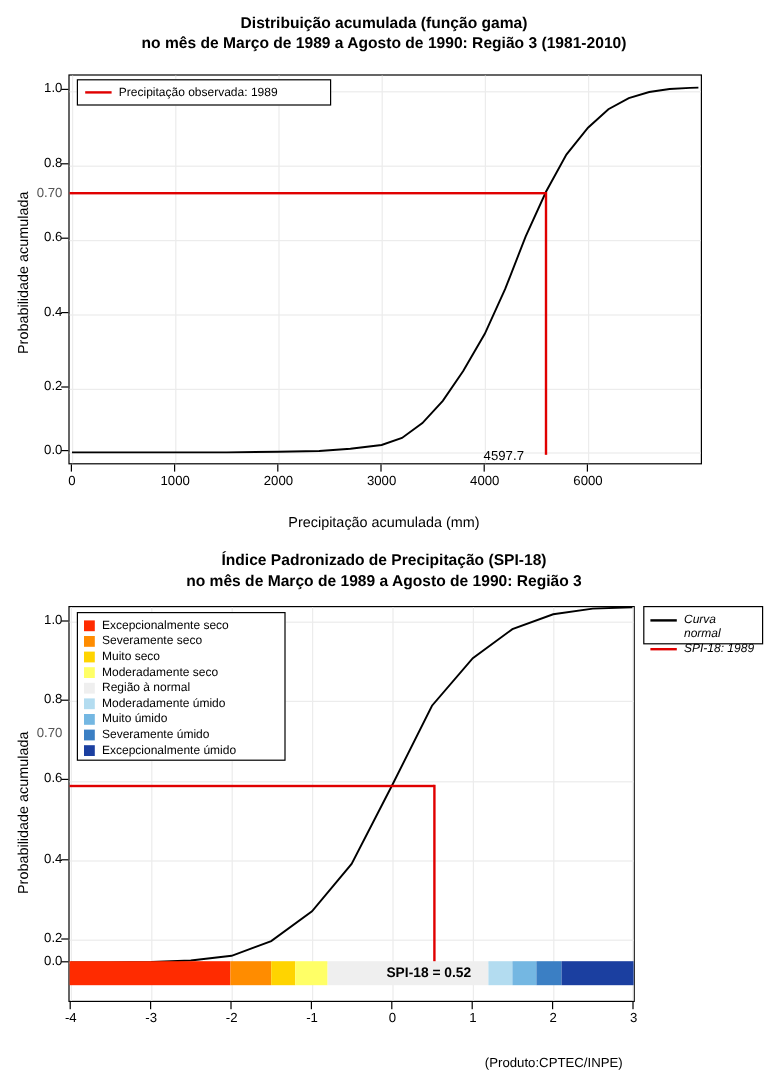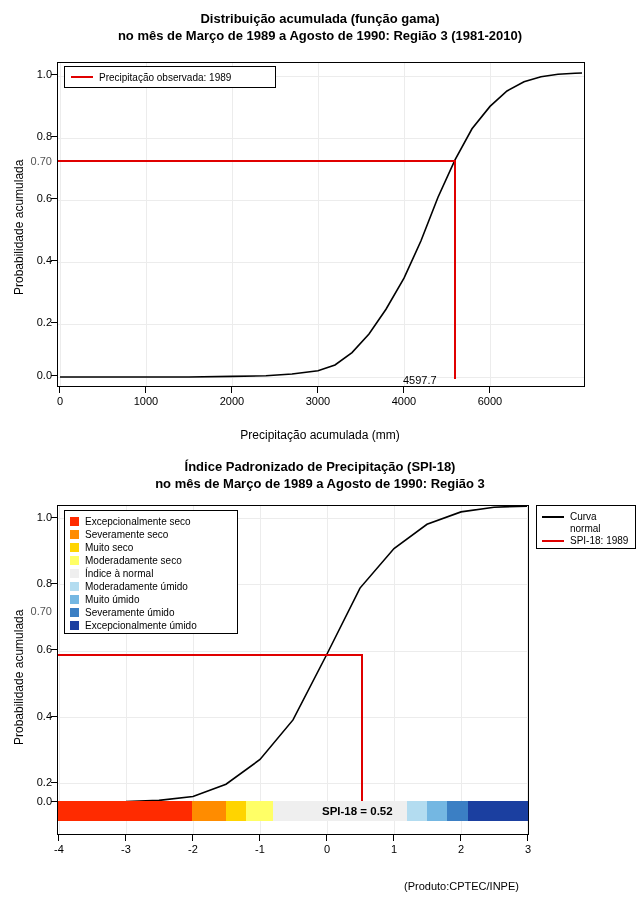--- a/index.html
+++ b/index.html
@@ -50,21 +50,21 @@
   .legend-txt{font-size:10px;white-space:nowrap;}
 
   #legend-top{left:64px;top:66px;width:212px;height:22px;padding:3px 6px;}
   #legend-top .legend-key{border-top-color:#e00000;}
 
   #legend-cat{left:64px;top:60px;width:174px;height:124px;padding:4px 5px;}
   .cat-row{display:flex;align-items:center;height:13px;}
   .cat-key{width:9px;height:9px;margin-right:6px;flex:0 0 9px;}
   .cat-txt{font-size:10px;white-space:nowrap;}
 
-  #legend-right{left:536px;top:55px;width:100px;height:44px;padding:4px 5px;}
+  #legend-right{left:536px;top:55px;width:100px;height:32px;padding:4px 5px;font-style:italic;}
   #legend-right .legend-row{height:13px;}
   #legend-right .legend-txt{font-size:10px;}
   .lr-black{border-top:2px solid #000;}
   .lr-red{border-top:2px solid #e00000;}
   .lr-sub{font-size:10px;margin-left:28px;line-height:11px;}
 
   
   #colorbar{position:absolute;left:58px;top:351px;height:20px;width:470px;display:flex;}
   #colorbar div{height:100%;}
   #spi-text{position:absolute;font-size:11.5px;font-weight:bold;color:#000;}
@@ -242,21 +242,21 @@
       <div class="cat-row">
         <span class="cat-key" style="background: rgb(255, 212, 0);"></span>
         <span class="cat-txt">Muito seco</span>
       </div>
       <div class="cat-row">
         <span class="cat-key" style="background: rgb(255, 255, 102);"></span>
         <span class="cat-txt">Moderadamente seco</span>
       </div>
       <div class="cat-row">
         <span class="cat-key" style="background: rgb(239, 239, 239);"></span>
-        <span class="cat-txt">Índice à normal</span>
+        <span class="cat-txt">Região à normal</span>
       </div>
       <div class="cat-row">
         <span class="cat-key" style="background: rgb(179, 220, 240);"></span>
         <span class="cat-txt">Moderadamente úmido</span>
       </div>
       <div class="cat-row">
         <span class="cat-key" style="background: rgb(116, 183, 226);"></span>
         <span class="cat-txt">Muito úmido</span>
       </div>
       <div class="cat-row">

